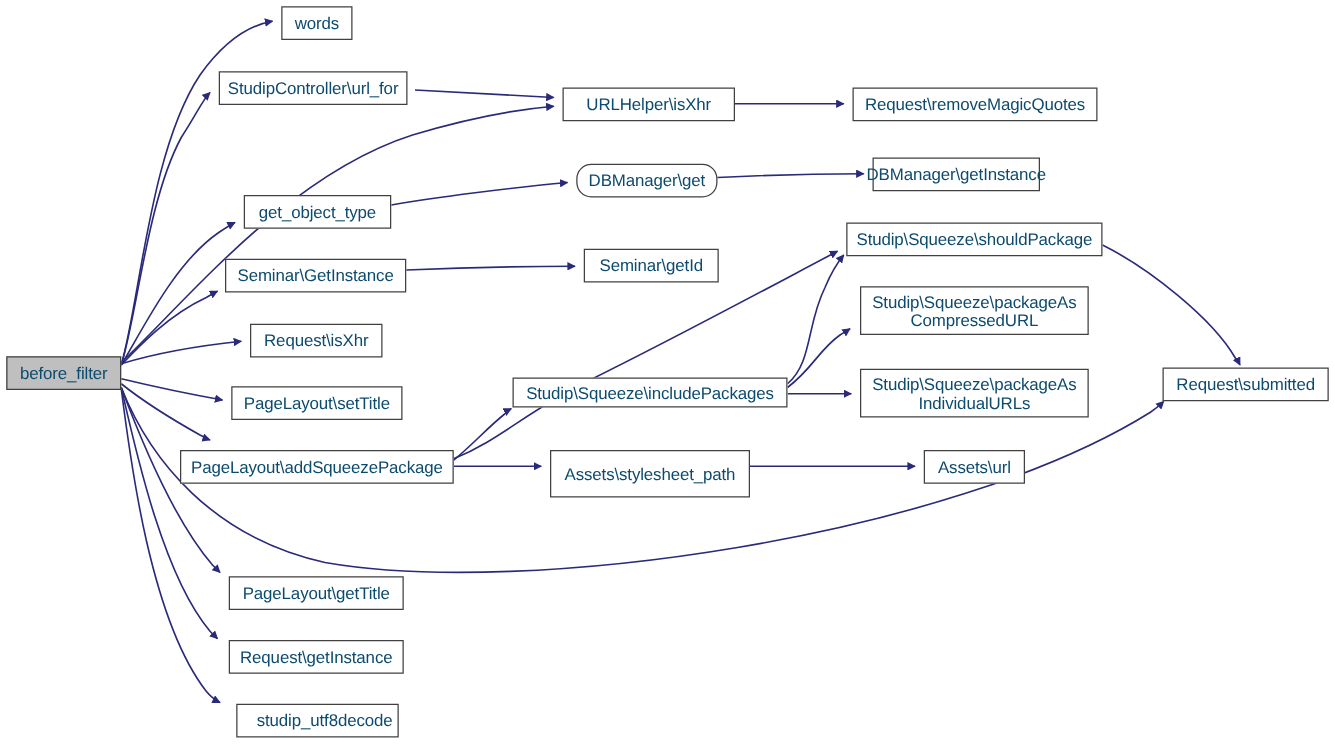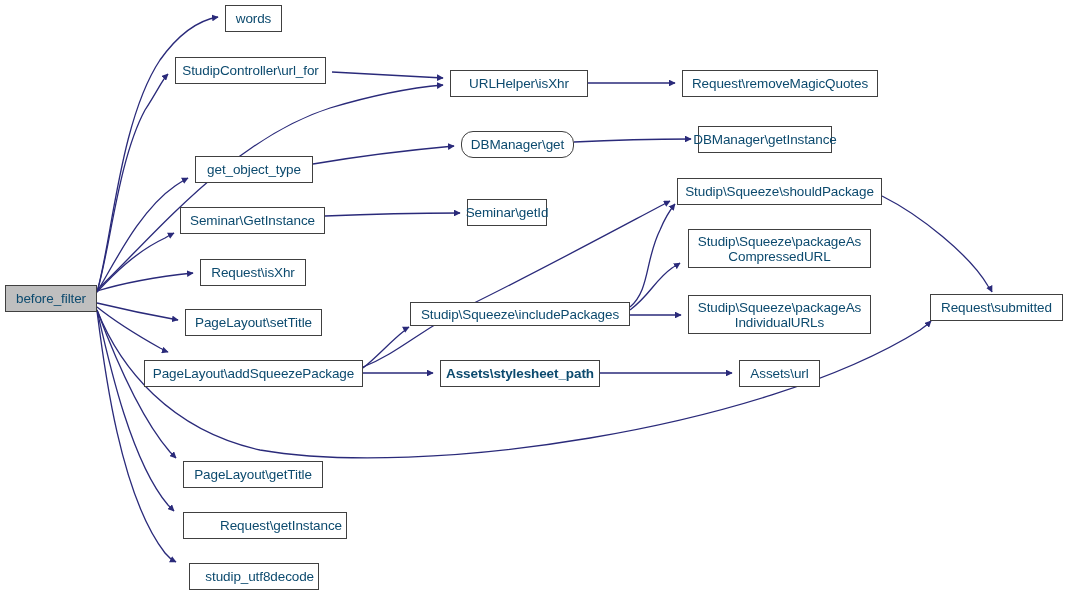--- a/index.html
+++ b/index.html
@@ -91,27 +91,27 @@
   <div id="nodes">
       <div class="node highlight" style="left: 5px; top: 285px; width: 92px; height: 27px;"><span class="node-label">before_filter</span></div>
       <div class="node" style="left: 225px; top: 5px; width: 57px; height: 27px;"><span class="node-label">words</span></div>
       <div class="node" style="left: 175px; top: 57px; width: 151px; height: 27px;"><span class="node-label">StudipController\url_for</span></div>
       <div class="node" style="left: 195px; top: 156px; width: 118px; height: 27px;"><span class="node-label">get_object_type</span></div>
       <div class="node" style="left: 180px; top: 207px; width: 145px; height: 27px;"><span class="node-label">Seminar\GetInstance</span></div>
       <div class="node" style="left: 200px; top: 259px; width: 106px; height: 27px;"><span class="node-label">Request\isXhr</span></div>
       <div class="node" style="left: 185px; top: 309px; width: 137px; height: 27px;"><span class="node-label">PageLayout\setTitle</span></div>
       <div class="node" style="left: 144px; top: 360px; width: 219px; height: 27px;"><span class="node-label">PageLayout\addSqueezePackage</span></div>
       <div class="node" style="left: 183px; top: 461px; width: 140px; height: 27px; justify-content: center;"><span class="node-label">PageLayout\getTitle</span></div>
-      <div class="node" style="left: 183px; top: 512px; width: 164px; height: 27px; justify-content: flex-end;"><span class="node-label">Request\getInstance</span></div>
+      <div class="node" style="left: 183px; top: 512px; width: 140px; height: 27px;"><span class="node-label">Request\getInstance</span></div>
       <div class="node" style="left: 189px; top: 563px; width: 130px; height: 27px; justify-content: flex-end;"><span class="node-label">studip_utf8decode</span></div>
       <div class="node" style="left: 450px; top: 70px; width: 138px; height: 27px;"><span class="node-label">URLHelper\isXhr</span></div>
       <div class="node" style="left: 461px; top: 131px; width: 113px; height: 27px; border-radius: 12px;"><span class="node-label">DBManager\get</span></div>
-      <div class="node" style="left: 467px; top: 199px; width: 80px; height: 27px;"><span class="node-label">Seminar\getId</span></div>
+      <div class="node" style="left: 467px; top: 199px; width: 108px; height: 27px;"><span class="node-label">Seminar\getId</span></div>
       <div class="node" style="left: 410px; top: 302px; width: 220px; height: 24px; align-items: center;"><span class="node-label">Studip\Squeeze\includePackages</span></div>
-      <div class="node" style="left: 440px; top: 360px; width: 160px; height: 27px; font-weight: bold;"><span class="node-label">Assets\stylesheet_path</span></div>
+      <div class="node" style="left: 440px; top: 360px; width: 160px; height: 38px;"><span class="node-label">Assets\stylesheet_path</span></div>
       <div class="node" style="left: 682px; top: 70px; width: 196px; height: 27px;"><span class="node-label">Request\removeMagicQuotes</span></div>
       <div class="node" style="left: 698px; top: 126px; width: 134px; height: 27px;"><span class="node-label">DBManager\getInstance</span></div>
       <div class="node" style="left: 677px; top: 178px; width: 205px; height: 27px;"><span class="node-label">Studip\Squeeze\shouldPackage</span></div>
       <div class="node" style="left: 688px; top: 229px; width: 183px; height: 39px;"><span class="node-label">Studip\Squeeze\packageAs
 CompressedURL</span></div>
       <div class="node" style="left: 688px; top: 295px; width: 183px; height: 39px;"><span class="node-label">Studip\Squeeze\packageAs
 IndividualURLs</span></div>
       <div class="node" style="left: 739px; top: 360px; width: 81px; height: 27px;"><span class="node-label">Assets\url</span></div>
       <div class="node" style="left: 930px; top: 294px; width: 133px; height: 27px;"><span class="node-label">Request\submitted</span></div>
     </div>

